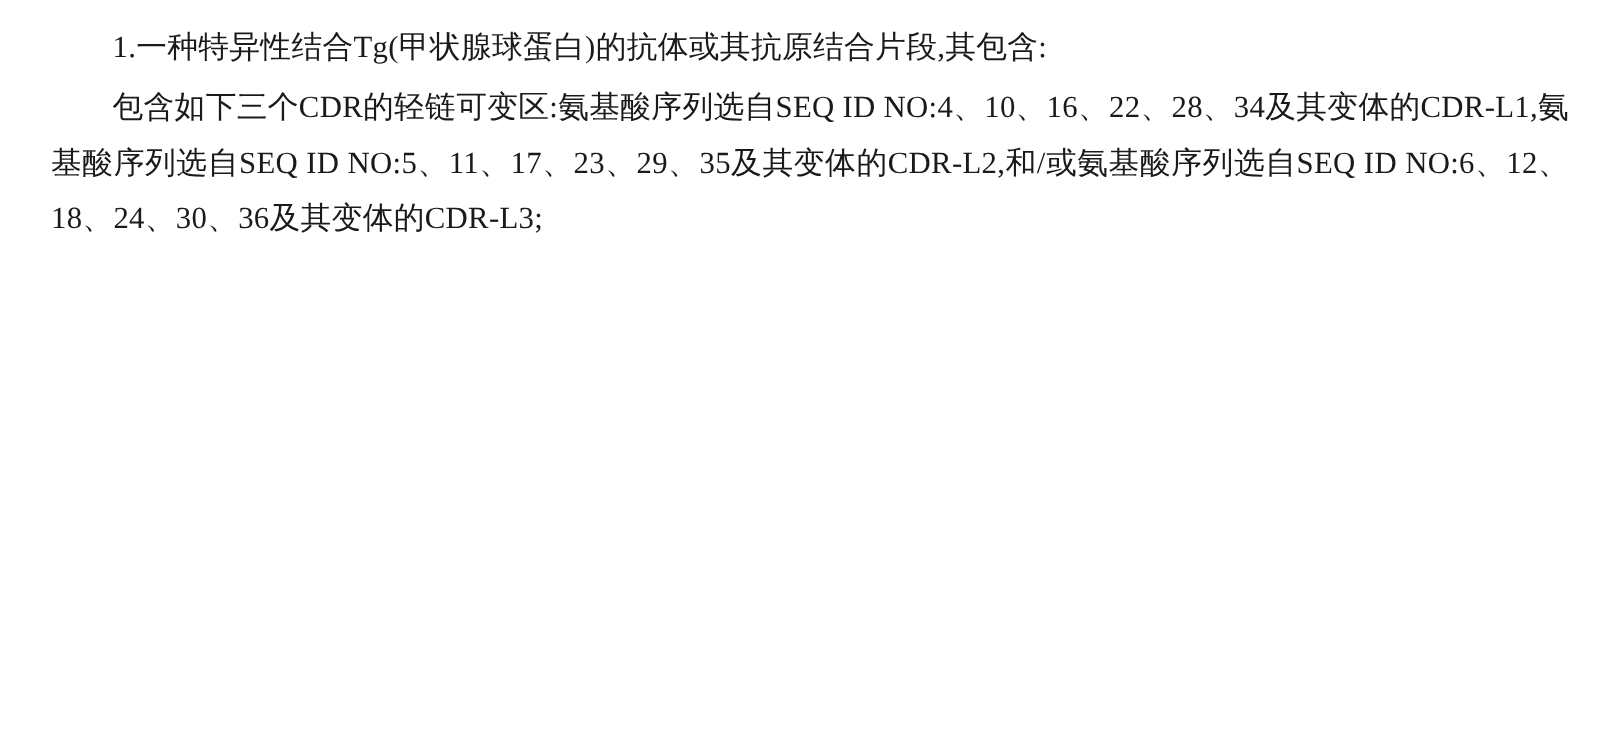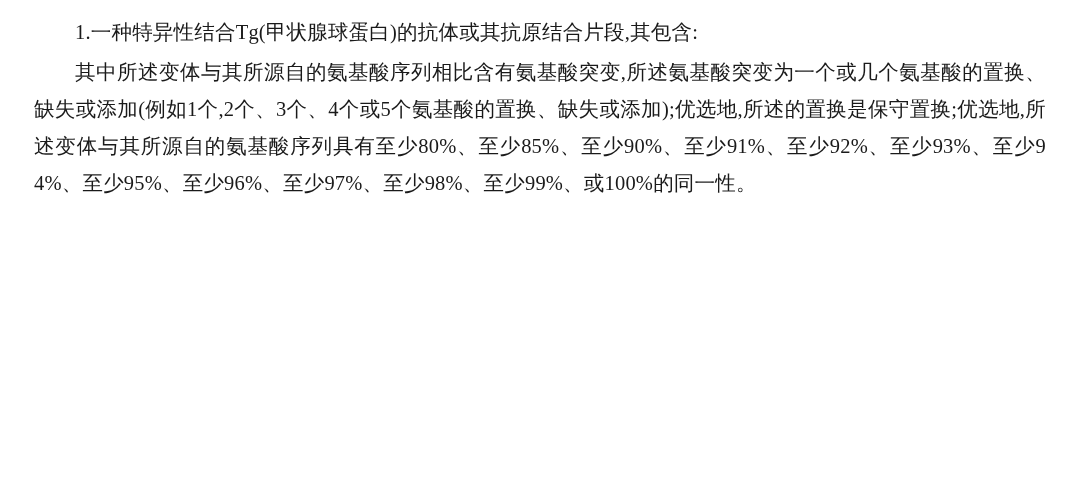--- a/index.html
+++ b/index.html
@@ -38,15 +38,15 @@
   .para.first {
     margin-bottom: 3px;
   }
 </style>
 </head>
 <body>
 
 <div class="page">
   <div class="claim-block">
     <p class="para first">1.一种特异性结合Tg(甲状腺球蛋白)的抗体或其抗原结合片段,其包含:</p>
-    <p class="para">其中所述变体与其所源自的氨基酸序列相比含有氨基酸突变,所述氨基酸突变为一个或几个氨基酸的置换、缺失或添加(例如1个,2个、3个、4个或5个氨基酸的置换、缺失或添加);优选地,所述的置换是保守置换;优选地,所述变体与其所源自的氨基酸序列具有至少80%、至少85%、至少90%、至少91%、至少92%、至少93%、至少94%、至少95%、至少96%、至少97%、至少98%、至少99%、或100%的同一性。</p>
+    <p class="para">包含如下三个CDR的轻链可变区:氨基酸序列选自SEQ ID NO:4、10、16、22、28、34及其变体的CDR-L1,氨基酸序列选自SEQ ID NO:5、11、17、23、29、35及其变体的CDR-L2,和/或氨基酸序列选自SEQ ID NO:6、12、18、24、30、36及其变体的CDR-L3;</p>
   </div>
 </div>
 
 </body></html>

